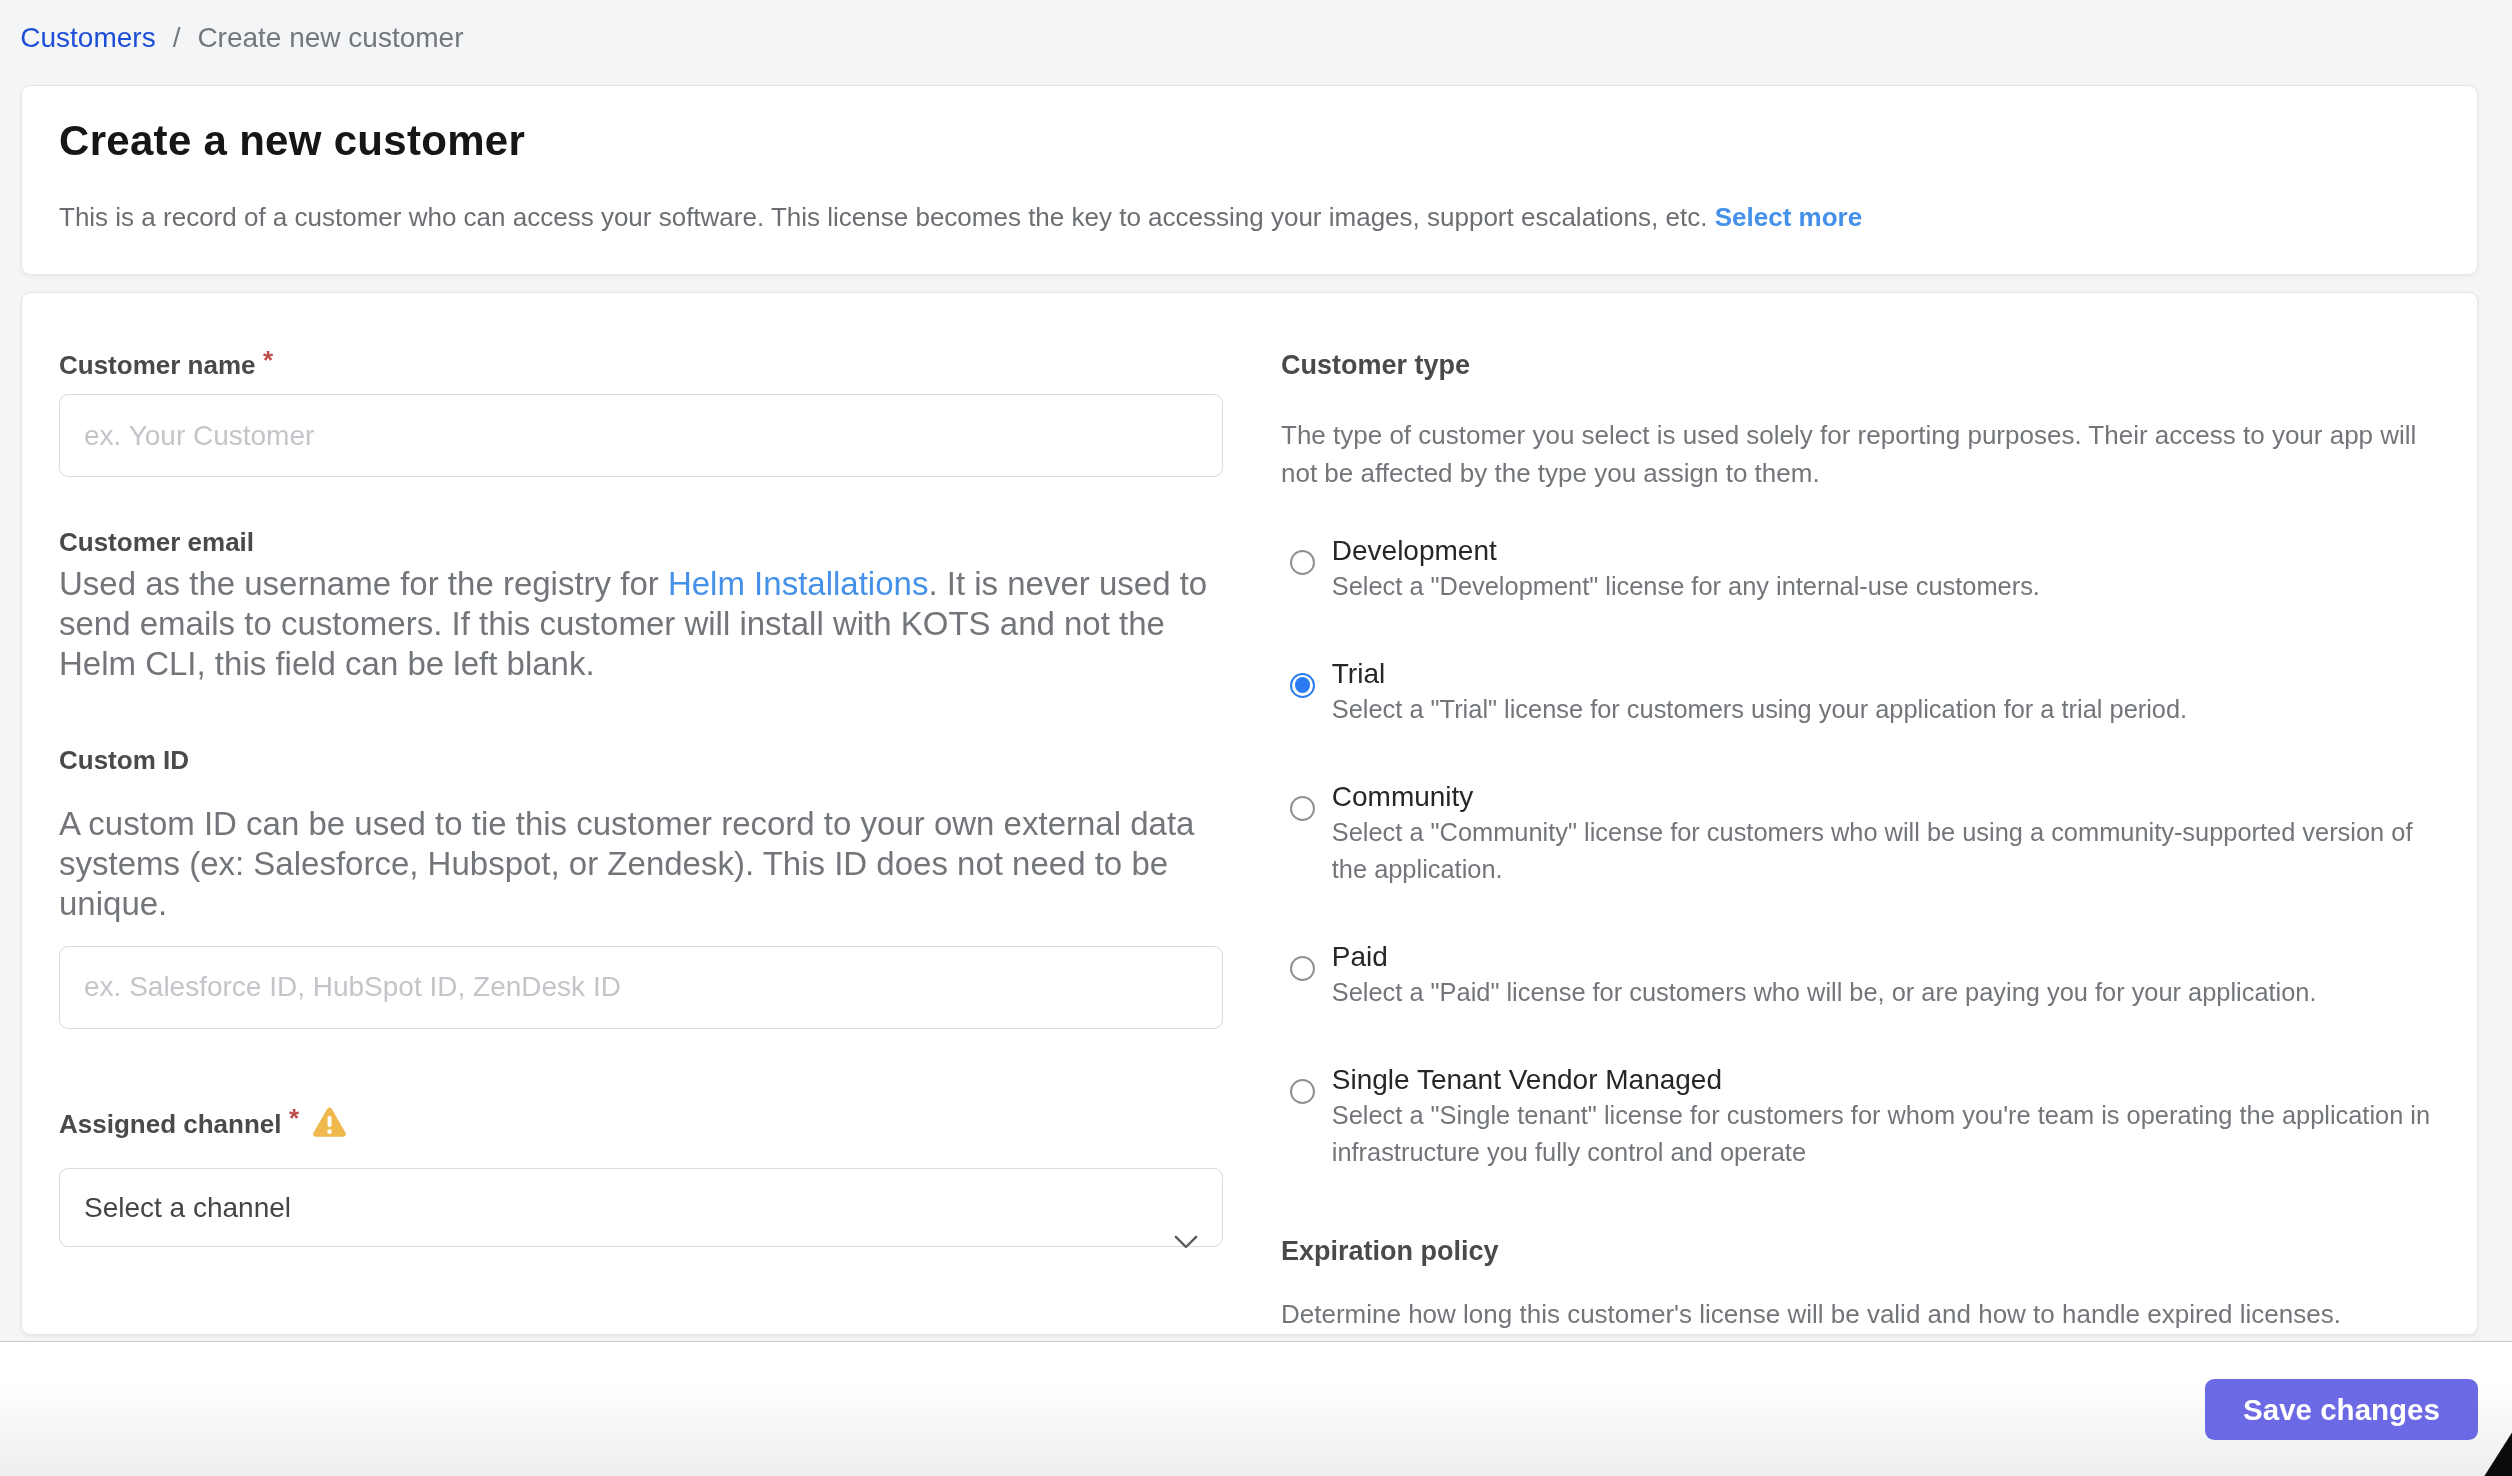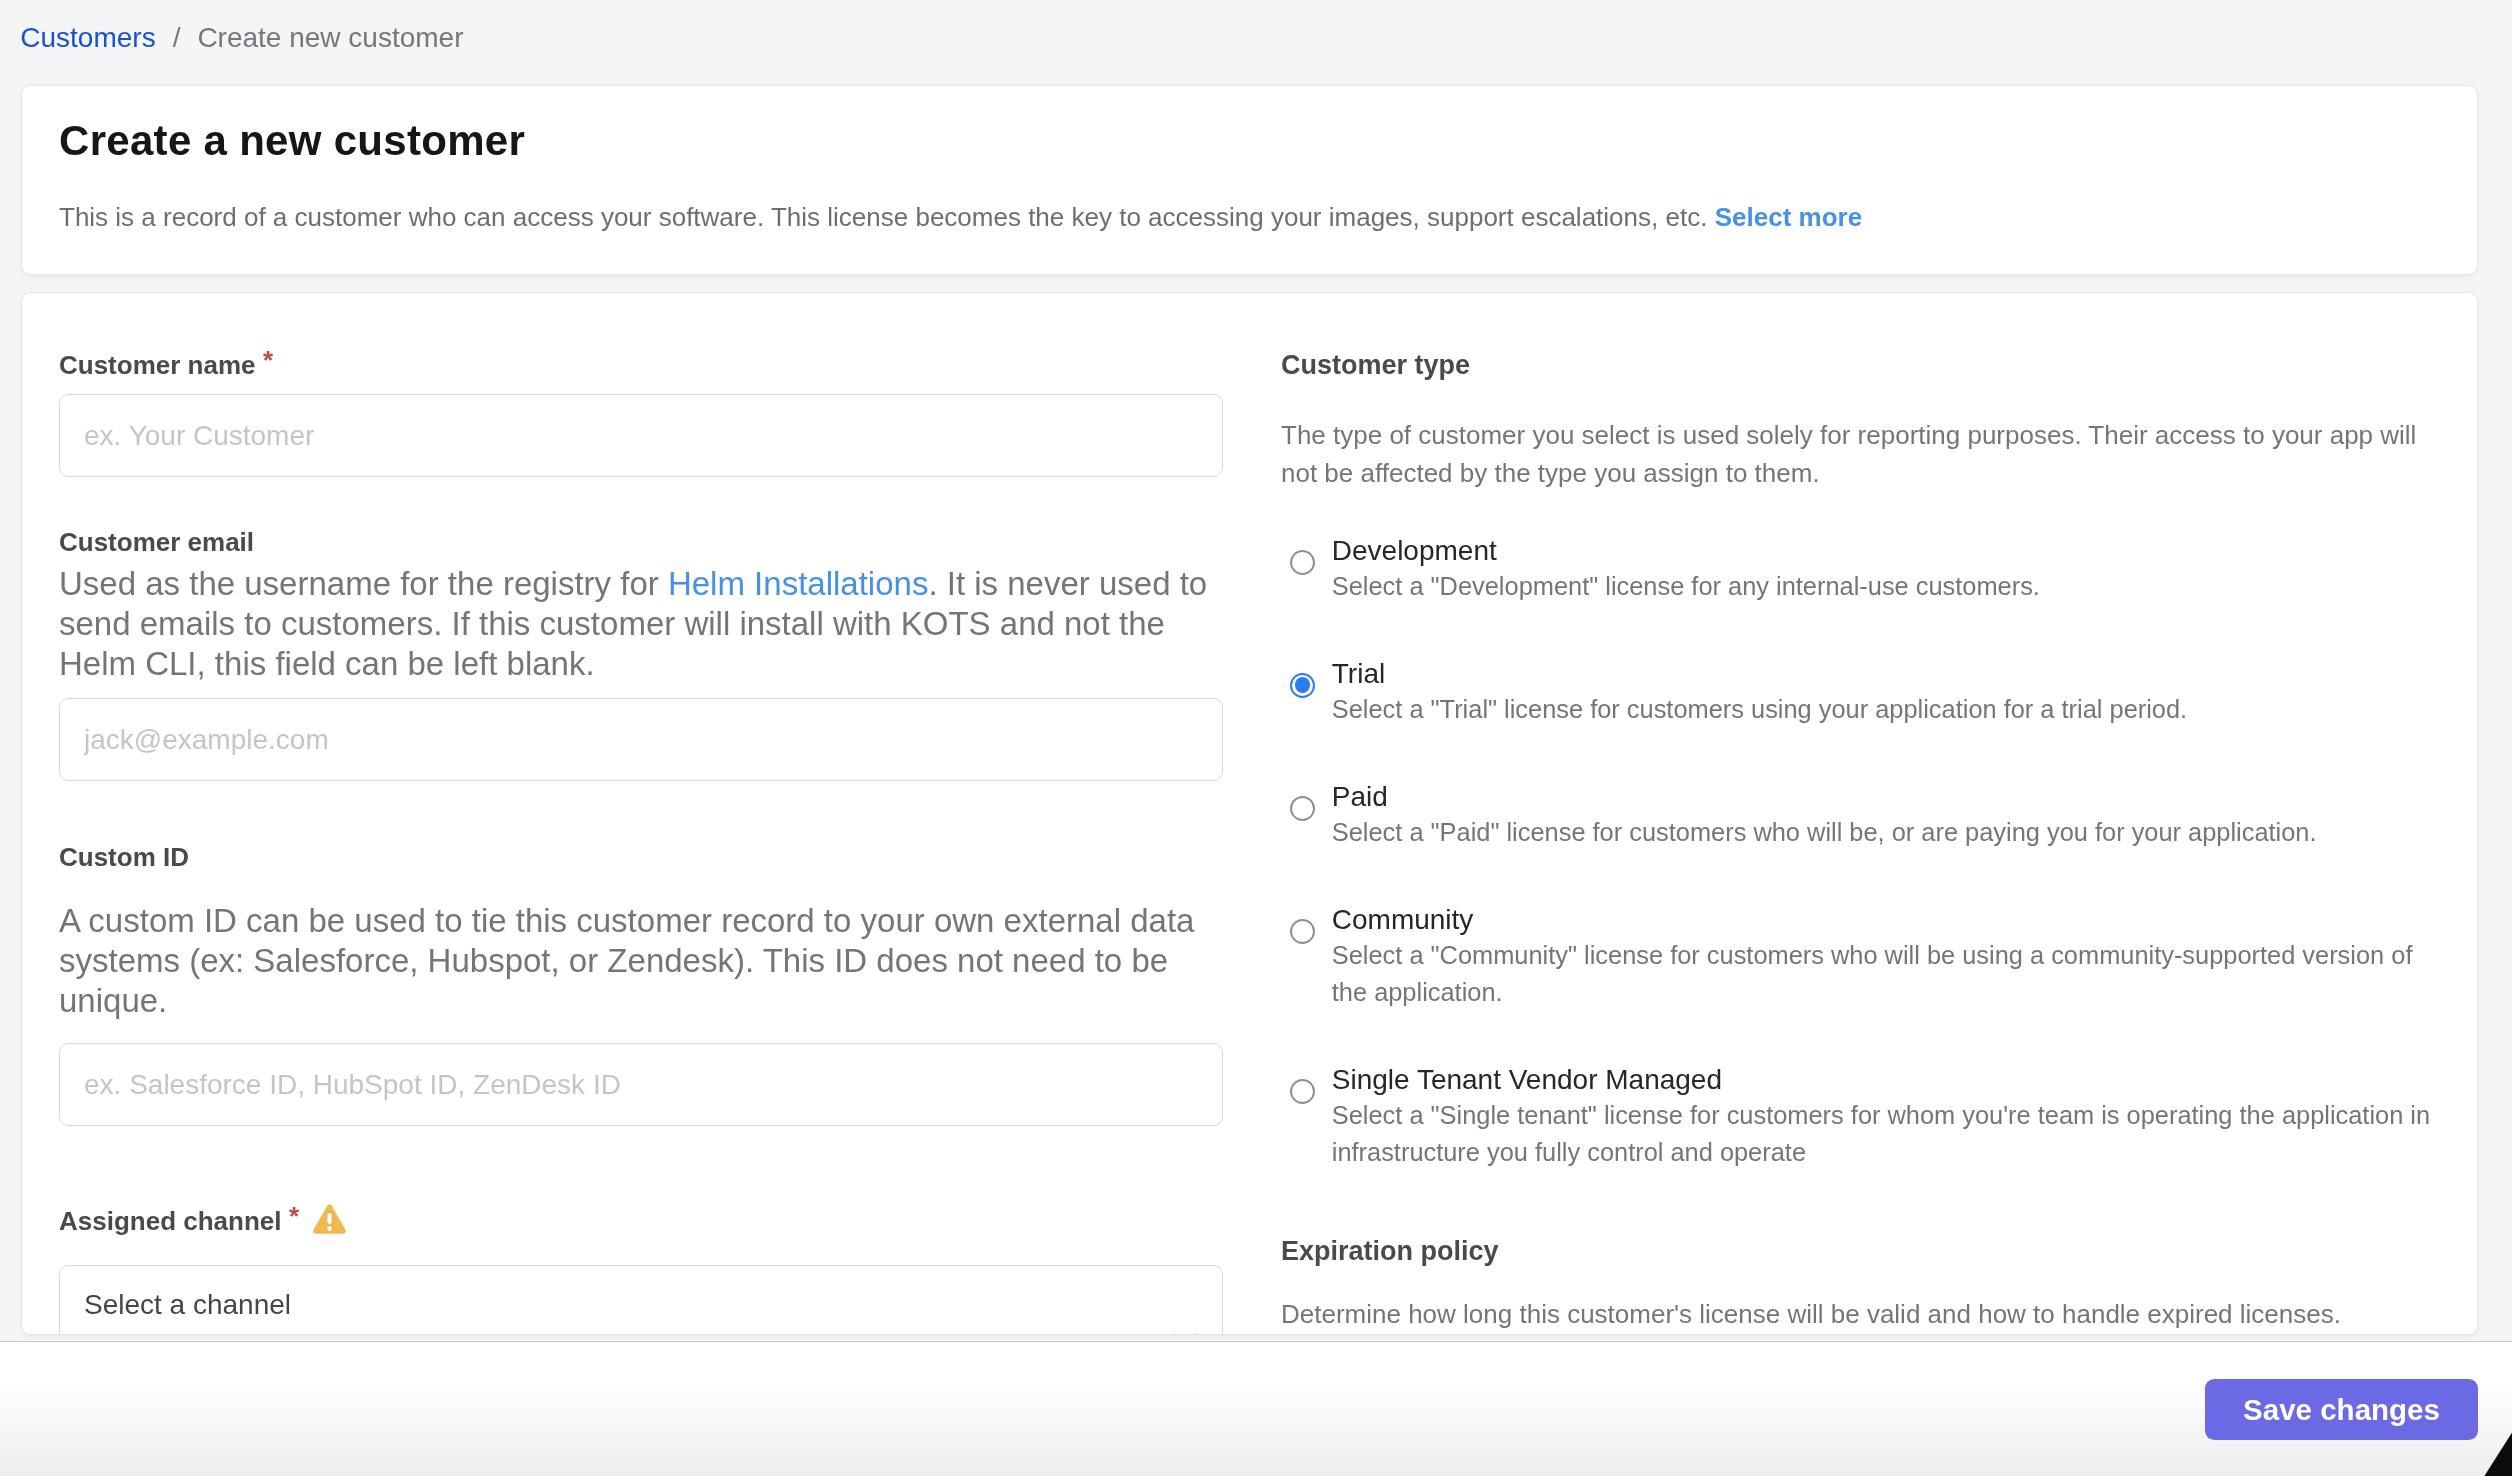--- a/index.html
+++ b/index.html
@@ -127,21 +127,20 @@
         <span>Customer name</span><span class="req">*</span>
       </div>
       <input class="text-input" type="text" placeholder="ex. Your Customer" style="">
     </div>
 
     <div class="g-email">
       <div class="field-label">Customer email</div>
       <div class="help-text">
         <span>Used as the username for the registry for </span><a class="learn-more" style="margin-left:0;font-weight:normal;">Helm Installations</a><span>. It is never used to send emails to customers. If this customer will install with KOTS and not the Helm CLI, this field can be left blank.</span>
       </div>
-      <input class="text-input" type="text" placeholder="jack@example.com" style="">
     </div>
 
     <div class="g-custom">
       <div class="field-label">Custom ID</div>
       <div class="help-text">A custom ID can be used to tie this customer record to your own external data systems (ex: Salesforce, Hubspot, or Zendesk). This ID does not need to be unique.</div>
       <input class="text-input" type="text" placeholder="ex. Salesforce ID, HubSpot ID, ZenDesk ID" style="">
     </div>
 
     <div class="g-channel">
       <div class="field-label label-row">
@@ -178,30 +177,30 @@
       <span class="radio selected"></span>
       <div class="opt-text">
         <div class="opt-label">Trial</div>
         <div class="opt-desc">Select a "Trial" license for customers using your application for a trial period.</div>
       </div>
     </div>
 
     <div class="option">
       <span class="radio"></span>
       <div class="opt-text">
+        <div class="opt-label">Community</div>
+        <div class="opt-desc">Select a "Community" license for customers who will be using a community-supported version of the application.</div>
+      </div>
+    </div>
+
+    <div class="option">
+      <span class="radio"></span>
+      <div class="opt-text">
         <div class="opt-label">Paid</div>
         <div class="opt-desc">Select a "Paid" license for customers who will be, or are paying you for your application.</div>
-      </div>
-    </div>
-
-    <div class="option">
-      <span class="radio"></span>
-      <div class="opt-text">
-        <div class="opt-label">Community</div>
-        <div class="opt-desc">Select a "Community" license for customers who will be using a community-supported version of the application.</div>
       </div>
     </div>
 
     <div class="option">
       <span class="radio"></span>
       <div class="opt-text">
         <div class="opt-label">Single Tenant Vendor Managed</div>
         <div class="opt-desc">Select a "Single tenant" license for customers for whom you're team is operating the application in infrastructure you fully control and operate</div>
       </div>
     </div>

